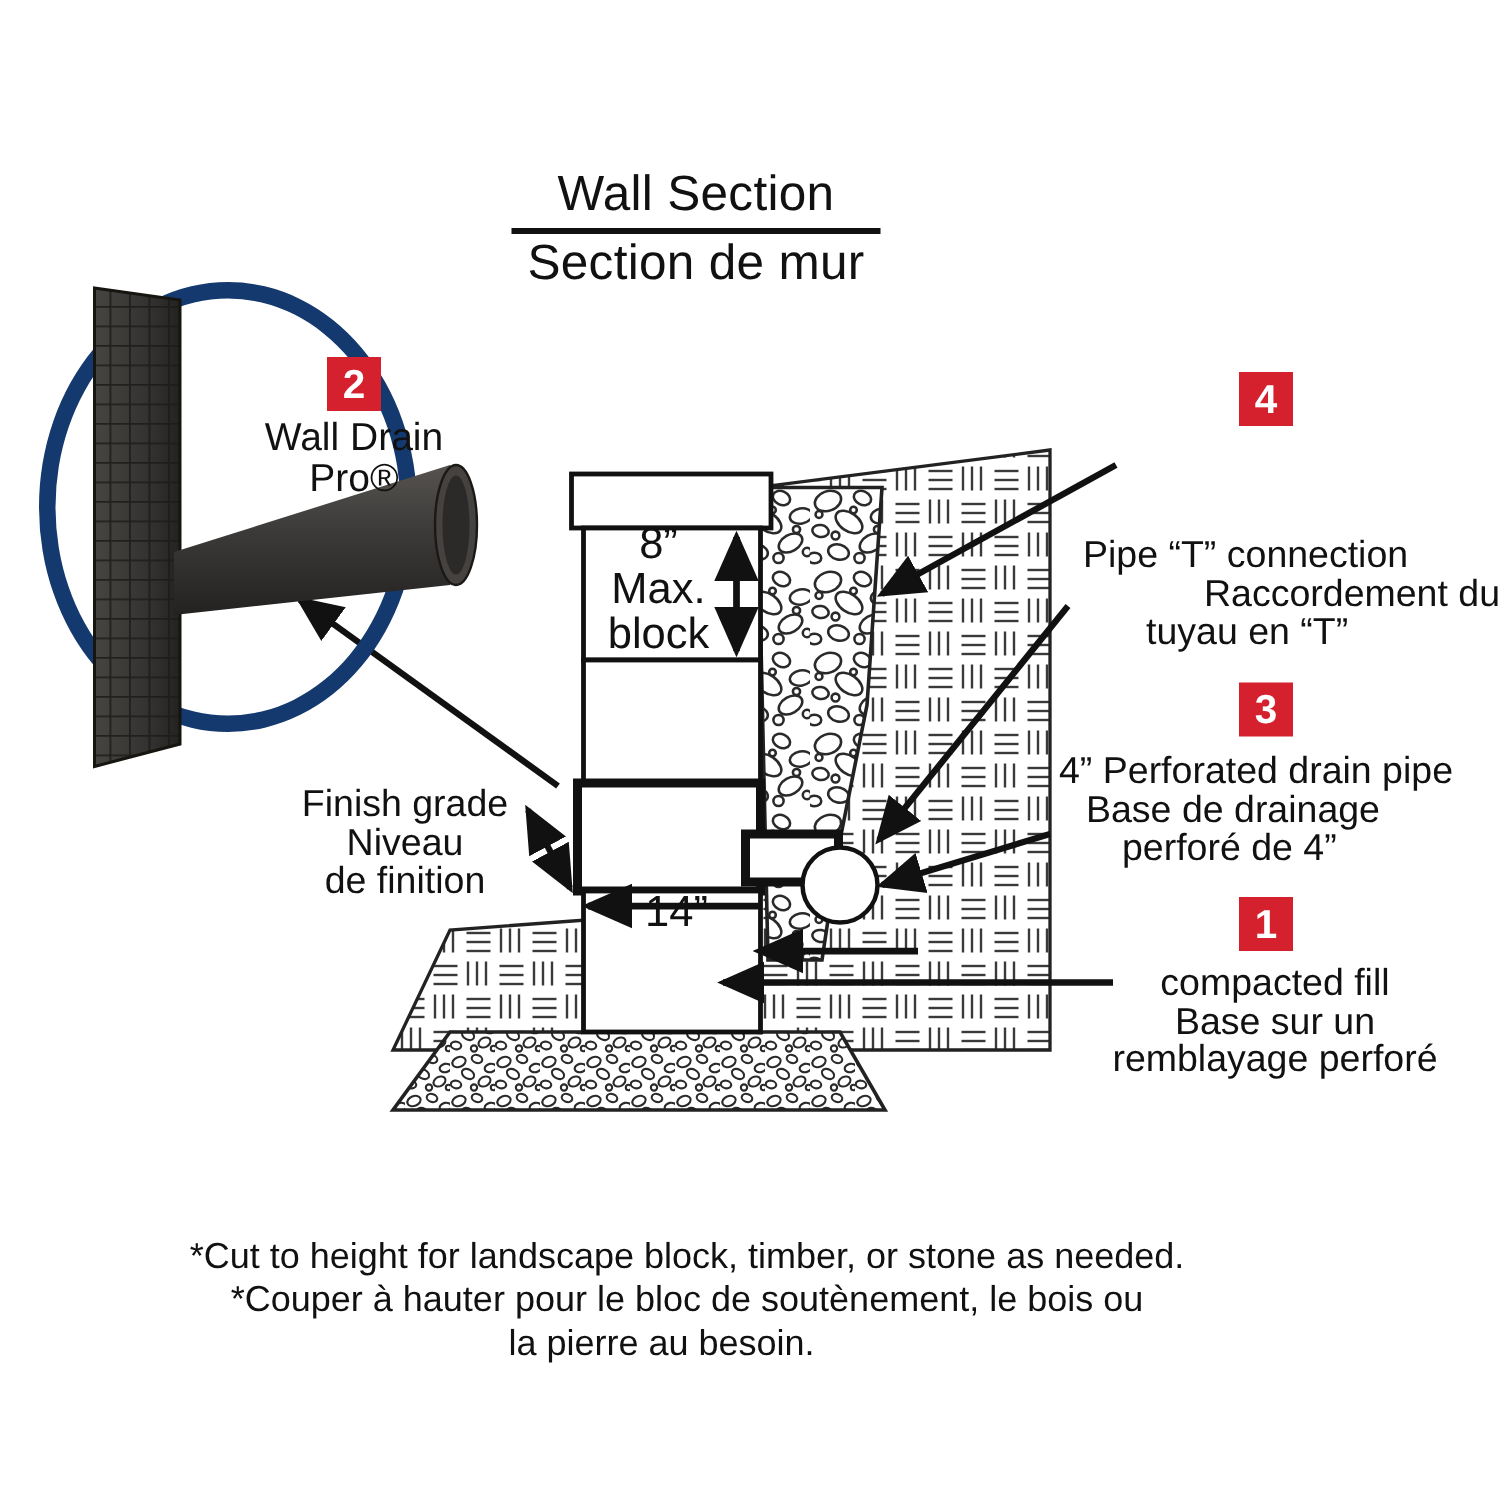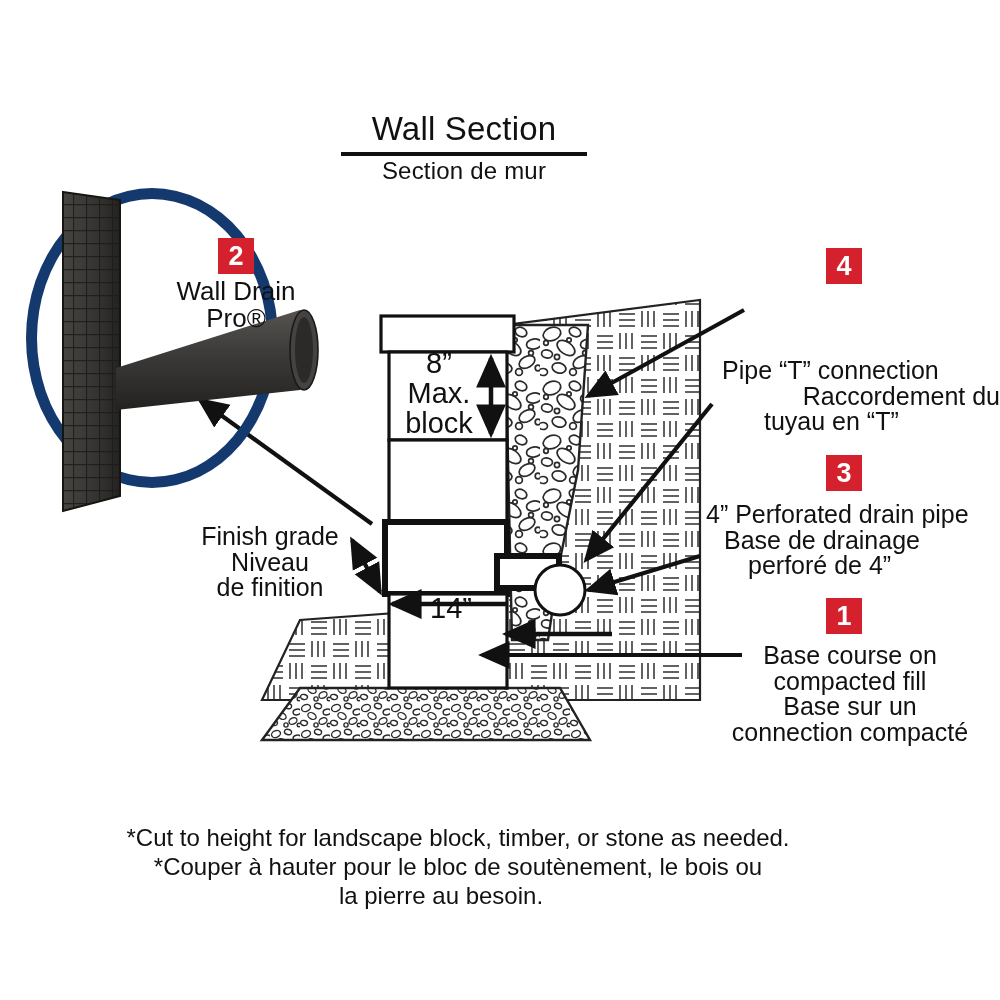--- a/index.html
+++ b/index.html
@@ -8,21 +8,21 @@
     font-family:"Liberation Sans", sans-serif;
     color:#111111;overflow:hidden;position:relative;
   }
   #stage{position:relative;width:1000px;height:1000px;}
   .abs{position:absolute;}
 
   
   #title-block{left:0;top:112px;width:928px;text-align:center;}
   #title-en{font-size:33px;letter-spacing:.2px;line-height:1.05;}
   #title-rule{width:246px;height:4px;background:#111;margin:5px auto 2px;}
-  #title-fr{font-size:24px;letter-spacing:.2px;line-height:1.05;}
+  #title-fr{font-size:33px;letter-spacing:.2px;line-height:1.05;}
 
   
   .badge{
     width:36px;height:36px;background:#d5202e;color:#fff;
     display:flex;align-items:center;justify-content:center;
     font-size:27px;font-weight:bold;line-height:1;
   }
 
   
   .callout{font-size:25px;line-height:1.02;white-space:pre;}
@@ -253,24 +253,23 @@
   <div class="abs" style="left:706px;top:502px;width:294px;">
     <div class="callout">4” Perforated drain pipe</div>
     <div class="callout" style="margin-left:18px;">Base de drainage</div>
     <div class="callout" style="margin-left:42px;">perforé de 4”</div>
   </div>
 
   <div class="abs" style="left:826px;top:598px;">
     <div class="badge">1</div>
   </div>
   <div class="abs" style="left:700px;top:643px;width:300px;text-align:center;">
-    <div class="callout c">Base course on</div>
     <div class="callout c">compacted fill</div>
     <div class="callout c">Base sur un</div>
-    <div class="callout c">connection compacté</div>
+    <div class="callout c">remblayage perforé</div>
   </div>
 
   <div class="abs" id="footnotes">
     <div class="fn">*Cut to height for landscape block, timber, or stone as needed.</div>
     <div class="fn">*Couper à hauter pour le bloc de soutènement, le bois ou</div>
     <div class="fn" style="margin-left:-34px;">la pierre au besoin.</div>
   </div>
 
 </div>
 

